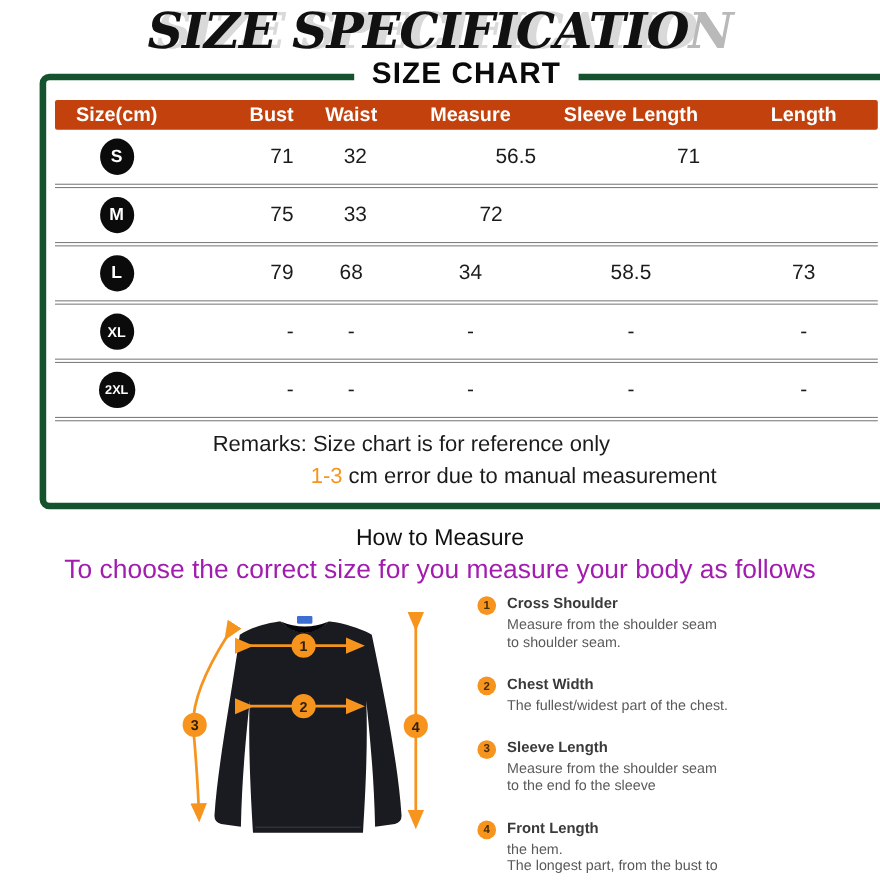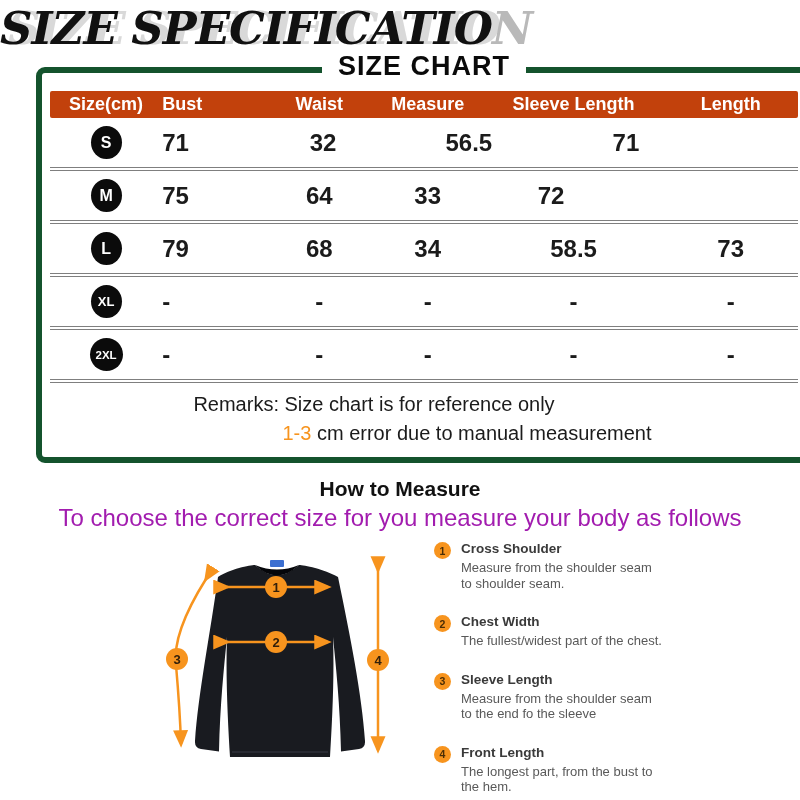--- a/index.html
+++ b/index.html
@@ -3,20 +3,21 @@
 <meta charset="utf-8">
 <style>
   * { margin:0; padding:0; box-sizing:border-box; }
   html,body { background:#ffffff; }
   body { font-family:"Liberation Sans", sans-serif; }
   .page { position:relative; width:800px; height:800px; background:#fff; overflow:hidden; }
 
   
   .main-title {
     position:absolute; top:2px; left:0; width:100%;
+    text-align:center;
     font-family:"DejaVu Serif", serif;
     font-style:italic; font-weight:bold;
     font-size:45px; letter-spacing:-1px;
     color:#111;
     text-shadow:8px 0 0 #d9d9d9;
     white-space:nowrap;
   }
   .main-title .tail { color:#b9b9b9; text-shadow:none; }
 
   
@@ -30,42 +31,42 @@
     font-size:27px; font-weight:bold; letter-spacing:1px; color:#0a0a0a;
     white-space:nowrap;
   }
   .thead {
     display:flex; margin:18px 8px 0 8px; height:27px;
     background:#c2410c; color:#fff; border-radius:2px;
     align-items:center; font-weight:bold; font-size:18px;
   }
   .tbody { margin:0 8px; }
   .trow { display:flex; height:53px; align-items:center; border-bottom:4px double #7f7f7f; }
-  .c1{width:15%;text-align:center;} .c2{width:14%;text-align:left;}
+  .c1{width:15%;text-align:center;} .c2{width:14%;text-align:right;}
   .c3{width:14%;text-align:center;} .c4{width:15%;text-align:center;}
   .c5{width:24%;text-align:center;} .c6{width:18%;text-align:center;}
-  .val { font-size:24px; color:#1b1b1b;font-weight:bold; }
+  .val { font-size:19px; color:#1b1b1b; }
   .badge {
     display:inline-flex; align-items:center; justify-content:center;
     width:31px; height:33px; border-radius:50%;
     background:#0b0b0b; color:#fff; font-weight:bold; font-size:16px;
   }
   .badge-sm { font-size:13px; }
   .badge-xs { font-size:11.5px; width:33px; }
 
   .remarks { margin-top:7px; text-align:center; font-size:20px; color:#1b1b1b; line-height:29px; }
   .remark-line { position:relative; }
   .remark-line.l1 { left:-50px; }
   .remark-line.l2 { left:43px; }
   .orange { color:#F7941E; }
 
   
   .howto-title {
     position:absolute; top:477px; left:0; width:100%; text-align:center;
-    font-size:21px; font-weight:bold; color:#111;
+    font-size:21px; font-weight:normal; color:#111;
   }
   .howto-subtitle {
     position:absolute; top:504px; left:0; width:100%; text-align:center;
     font-size:24px; color:#a21caf;
   }
 
   
   .shirt-area { position:absolute; left:150px; top:545px; width:260px; height:248px; }
 
   
@@ -103,21 +104,20 @@
       <div class="trow">
         <div class="c1"><span class="badge">S</span></div>
         <div class="c2 val">71</div>
         <div class="c4 val">32</div>
         <div class="c5 val">56.5</div>
         <div class="c6 val">71</div>
       </div>
       <div class="trow">
         <div class="c1"><span class="badge">M</span></div>
         <div class="c2 val">75</div>
-        <div class="c3 val">64</div>
         <div class="c4 val">33</div>
         <div class="c6 val">72</div>
       </div>
       <div class="trow">
         <div class="c1"><span class="badge">L</span></div>
         <div class="c2 val">79</div>
         <div class="c3 val">68</div>
         <div class="c4 val">34</div>
         <div class="c5 val">58.5</div>
         <div class="c6 val">73</div>
@@ -226,20 +226,20 @@
           <span>Measure from the shoulder seam</span>
           <span>to the end fo the sleeve</span>
         </div>
       </div>
     </div>
     <div class="step">
       <div class="step-num">4</div>
       <div>
         <div class="step-title">Front Length</div>
         <div class="step-desc">
+          <span>the hem.</span>
           <span>The longest part, from the bust to</span>
-          <span>the hem.</span>
         </div>
       </div>
     </div>
   </div>
 
 </div>
 
 </body></html>

